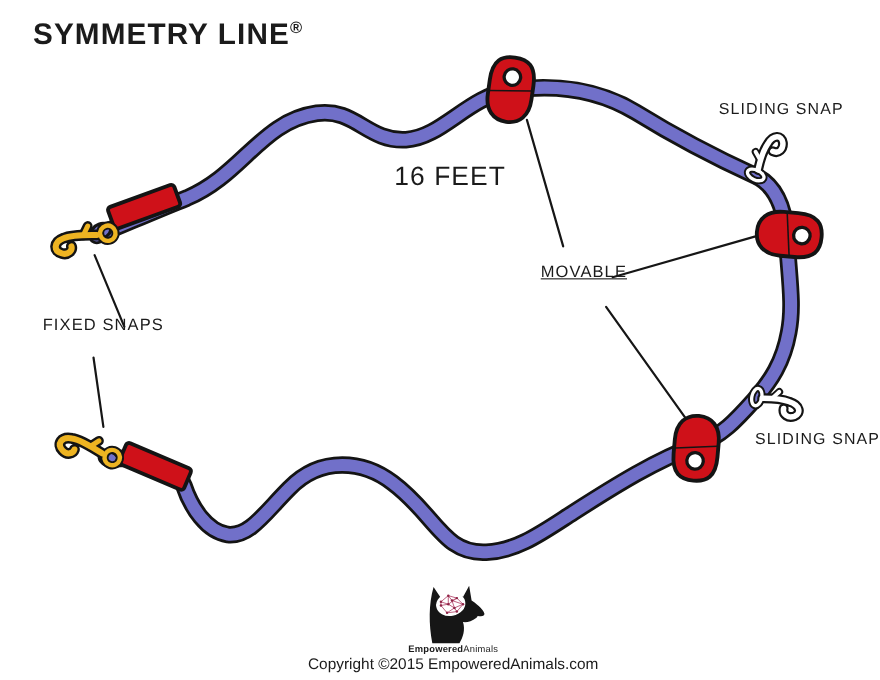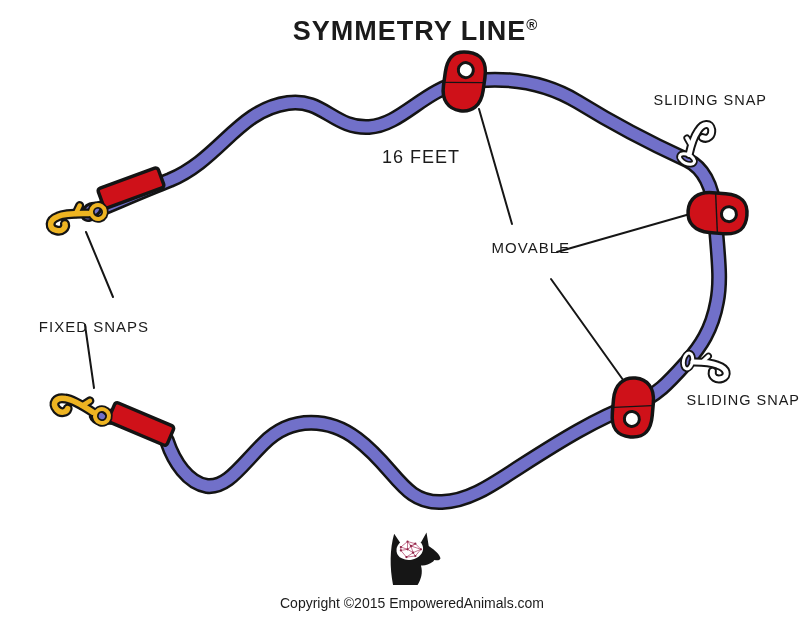--- a/index.html
+++ b/index.html
@@ -2,33 +2,33 @@
 <html style="--rope: #7170c9; --outline: #141414; --red: #cf1119; --gold: #eeb422; --snap-white: #ffffff; --text: #1b1b1b; --brain-line: #b3496d; --brain-dot: #8f2446;"><head>
 <meta charset="utf-8">
 <style>
   html,body{margin:0;padding:0;background:#ffffff;}
   .canvas{
     position:relative;width:800px;height:618px;background:#fff;overflow:hidden;
     font-family:"Liberation Sans","DejaVu Sans",sans-serif;color:var(--text,#1b1b1b);
   }
   .abs{position:absolute;}
   .page-title{
-    top:16px;left:30px;width:770px;text-align:center;
+    top:16px;left:30px;width:770px;text-align:left;
     font-size:27px;font-weight:bold;letter-spacing:1px;color:var(--text);
   }
   .page-title sup{font-size:15px;font-weight:bold;vertical-align:10px;letter-spacing:0;}
   .diagram-label{
     font-size:15px;letter-spacing:1px;color:var(--text);text-align:right;white-space:nowrap;
   }
-  .length-label{top:147px;left:340px;width:120px;font-size:18px;}
+  .length-label{top:147px;left:340px;width:120px;font-size:24px;}
   .sliding-snap-top-label{top:92px;left:647px;width:120px;font-size:14.5px;}
   .sliding-snap-bottom-label{top:392px;left:680px;width:120px;font-size:14.5px;}
-  .movable-line1{top:239px;left:450px;width:120px;}
+  .movable-line1{top:239px;left:450px;width:120px;text-decoration:underline;}
   .movable-line2{top:262px;left:448px;width:120px;}
-  .fixed-snaps-label{top:318px;left:29px;width:120px;}
+  .fixed-snaps-label{top:287px;left:29px;width:120px;}
   .logo-wrap{top:527px;left:372px;width:80px;height:58px;}
   .logo-text{top:585px;left:312px;width:200px;text-align:center;font-size:8.5px;letter-spacing:.2px;}
   .logo-text .bold{font-weight:bold;}
   .copyright{top:595px;left:12px;width:800px;text-align:center;font-size:14px;}
   
   svg{display:block;}
   .pointer-line{stroke:#161616;stroke-width:2;stroke-linecap:round;}
   .rope-under{fill:none;stroke:var(--outline);stroke-width:16;stroke-linecap:round;stroke-linejoin:round;}
   .rope-over{fill:none;stroke:var(--rope);stroke-width:11;stroke-linecap:round;stroke-linejoin:round;}
   .rope-loop{fill:var(--rope);stroke:var(--outline);stroke-width:3;}
@@ -172,15 +172,16 @@
           <circle class="brain-dot" cx="40" cy="20" r="1"></circle>
         <circle class="brain-dot" cx="35" cy="26" r="1"></circle>
           <circle class="brain-dot" cx="27" cy="27" r="1"></circle>
         <circle class="brain-dot" cx="22" cy="21" r="1"></circle>
           <circle class="brain-dot" cx="28" cy="20" r="1"></circle>
         <circle class="brain-dot" cx="31" cy="17" r="1"></circle>
           <circle class="brain-dot" cx="33" cy="23" r="1"></circle>
       </g>
     </svg>
   </div>
+  <div class="abs logo-text"><span class="bold">Empowered</span><span>Animals</span></div>
   <div class="abs copyright">Copyright ©2015 EmpoweredAnimals.com</div>
 
 </div>
 
 </body></html>

